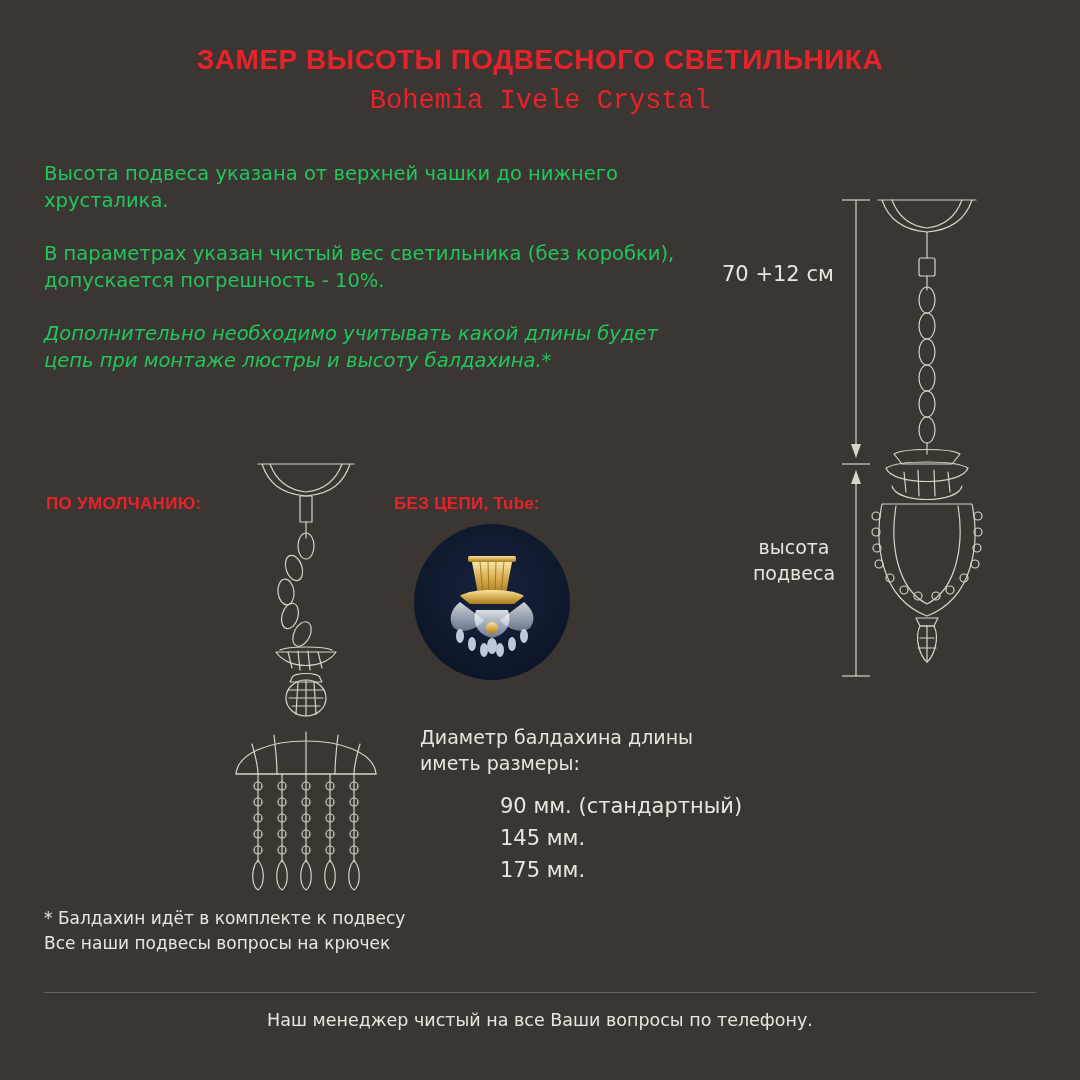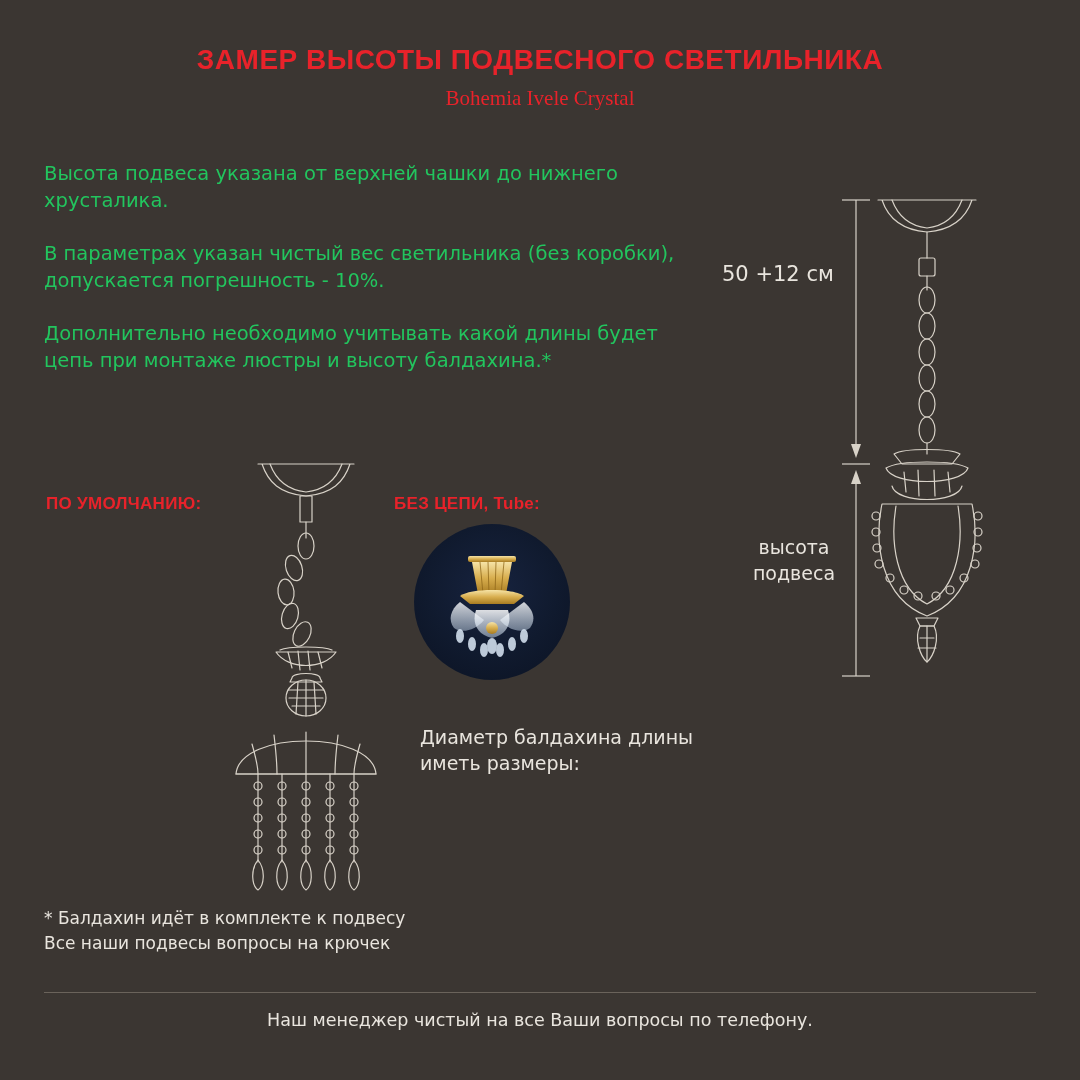--- a/index.html
+++ b/index.html
@@ -31,37 +31,37 @@
     font-weight: bold;
     letter-spacing: 0.5px;
     color: #e8222a;
     font-family: "Liberation Sans", sans-serif;
   }
   .title-sub {
     position: absolute;
     left: 0; right: 0;
     top: 86px;
     text-align: center;
-    font-size: 21px;
+    font-size: 27px;
     color: #e8222a;
-    font-family: Liberation Serif, serif;
+    font-family: Liberation Mono, monospace;
   }
 
   
   .intro {
     position: absolute;
     left: 44px;
     top: 160px;
     width: 660px;
     font-size: 19.5px;
     line-height: 27px;
     color: #22c55e;
   }
   .intro p { margin: 0 0 26px 0; }
-  .intro p:last-child { margin-bottom: 12px; }
+  .intro p:last-child { margin-bottom: 12px; font-style: italic; }
 
   
   .cap {
     position: absolute;
     font-size: 17px;
     font-weight: bold;
     color: #e8222a;
     font-family: "Liberation Sans", sans-serif;
     letter-spacing: 0.3px;
   }
@@ -335,30 +335,35 @@
 
       <line x1="6" y1="278" x2="34" y2="278"></line>
 
       <polygon points="20,284 15,298 25,298" fill="#d8d2c8" stroke="none"></polygon>
       <line x1="20" y1="294" x2="20" y2="490"></line>
 
       <line x1="6" y1="490" x2="34" y2="490"></line>
     </g>
   </svg>
 
-  <div class="lbl-top">50 +12 см</div>
+  <div class="lbl-top">70 +12 см</div>
   <div class="lbl-bottom">
     <span>высота</span><br>
     <span>подвеса</span>
   </div>
 
   <div class="canopy-note">
     <span>Диаметр балдахина длины</span><br>
     <span>иметь размеры:</span>
   </div>
+  <div class="sizes">
+    <div>90 мм. (стандартный)</div>
+    <div>145 мм.</div>
+    <div>175 мм.</div>
+  </div>
 
   <div class="footnote">
     <div>* Балдахин идёт в комплекте к подвесу</div>
     <div>Все наши подвесы вопросы на крючек</div>
   </div>
 
   <div class="divider"></div>
   <div class="footer">Наш менеджер чистый на все Ваши вопросы по телефону.</div>
 
 </div>

